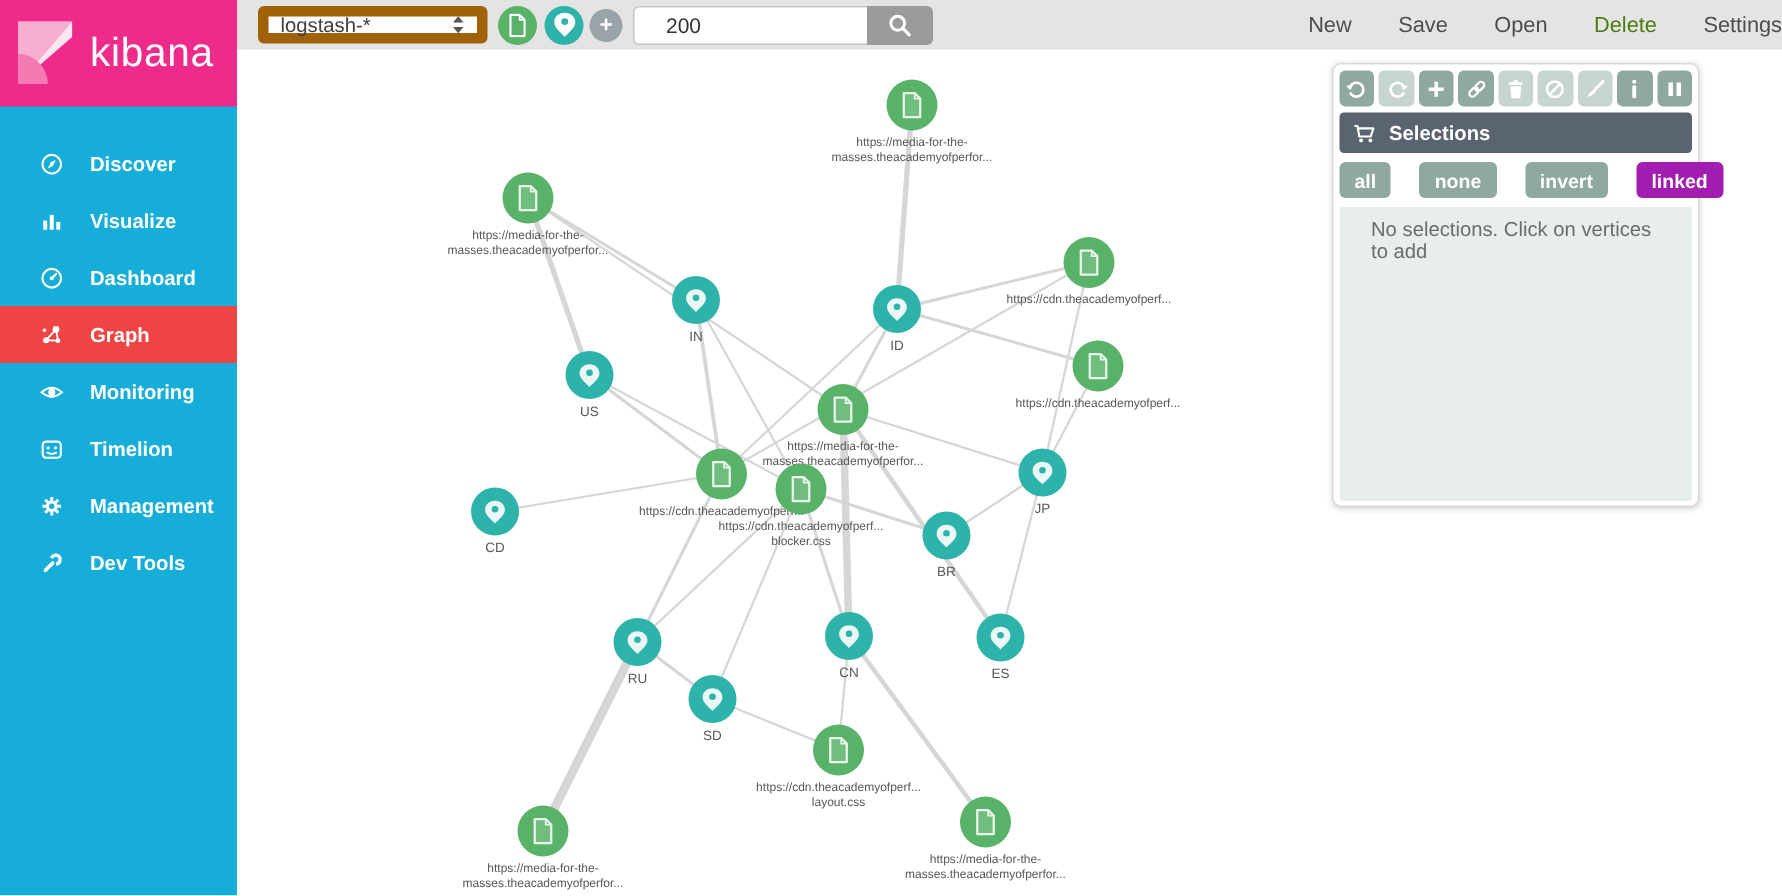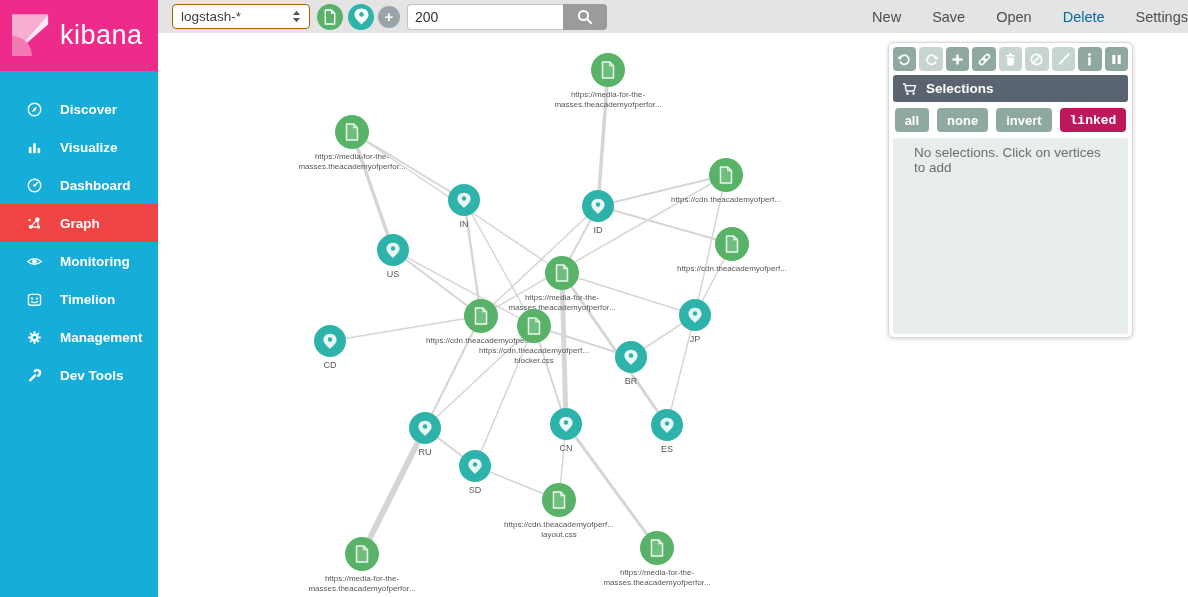--- a/index.html
+++ b/index.html
@@ -16,56 +16,56 @@
   .logo-text { color:#fff; font-size:27px; font-weight:400; letter-spacing:0.5px; }
   .nav { padding-top:19px; }
   .nav-item { height:38px; display:flex; align-items:center; padding-left:26px; gap:17px; color:#ffffff; cursor:pointer; }
   .nav-item.active { background:#ef4444; }
   .nav-item .nicon { width:17px; height:17px; display:flex; align-items:center; justify-content:center; }
   .nav-item .nlabel { font-size:13.5px; font-weight:600; }
 
   
   .topbar { position:absolute; left:158px; top:0; width:1030px; height:33px; background:#e4e4e4;
             display:flex; align-items:center; z-index:20; }
-  .index-select { margin-left:14px; width:138px; height:25px; background:#fff; border:1px solid #a16207;
+  .index-select { margin-left:14px; width:153px; height:25px; background:#fff; border:7px solid #a16207;
                   border-radius:4px; display:flex; align-items:center; justify-content:space-between;
                   padding:0 8px; font-size:13.5px; color:#3f3f3f; cursor:pointer; }
   .cbtn { border-radius:50%; display:flex; align-items:center; justify-content:center; cursor:pointer; flex:0 0 auto; }
   .cbtn-doc { width:26px; height:26px; background:#58b368; margin-left:7px; }
   .cbtn-pin { width:26px; height:26px; background:#2eb3ab; margin-left:5px; }
   .cbtn-add { width:22px; height:22px; background:#9aa3a8; margin-left:4px; color:#fff; font-size:15px; font-weight:bold; }
   .query-input { margin-left:7px; width:156px; height:26px; border:1px solid #c3c3c3; border-right:none;
-                 border-radius:4px 0 0 4px; padding:0 7px; font-size:14px; color:#333; outline:none;
+                 border-radius:4px 0 0 4px; padding:0 21px; font-size:14px; color:#333; outline:none;
                  font-family:"Liberation Sans", sans-serif; }
   .search-btn { width:44px; height:26px; background:#9b9b9b; border:none; border-radius:0 4px 4px 0;
                 display:flex; align-items:center; justify-content:center; cursor:pointer; }
   .top-menu { margin-left:auto; display:flex; gap:31px; }
   .menu-item { font-size:14.5px; color:#4d4d4d; cursor:pointer; }
-  .menu-item.disabled { color:#0369a1; cursor:default; }
+  .menu-item.disabled { color:#4d7c0f; cursor:default; }
 
   
   .canvas { position:absolute; left:158px; top:33px; width:884px; height:564px; background:#fff; z-index:5;margin-top:14px; }
   .canvas svg { display:block; }
   .nodelabel { fill:#575757; font-family:"Liberation Sans", sans-serif; }
 
   
   .panel { position:absolute; left:888px; top:42px; width:245px; height:296px; background:#fff;
            border:1px solid #d9d9d9; border-radius:6px; box-shadow:0 1px 4px rgba(0,0,0,0.18);
            padding:4px; z-index:40; }
   .ptoolbar { display:flex; gap:3px; }
   .tbtn { width:24px; height:24px; border-radius:4px; border:none; background:#8fa8a1; color:#fff;
           display:flex; align-items:center; justify-content:center; cursor:pointer; padding:0;
           font-family:"DejaVu Sans", sans-serif; font-size:14px; }
   .tbtn.disabled { background:#c7d5d1; cursor:default; }
   .sel-header { margin-top:4px; background:#596470; color:#fff; height:27px; border-radius:3px;
                 display:flex; align-items:center; gap:8px; padding:0 9px; font-size:13.5px; font-weight:bold; }
-  .sel-actions { margin-top:6px; display:flex; gap:8px;justify-content:center; }
+  .sel-actions { margin-top:6px; display:flex; gap:19px; }
   .sbtn { height:24px; padding:0 10px; border:none; border-radius:4px; background:#8fa8a1; color:#fff;
           font-size:13px; font-weight:bold; cursor:pointer; font-family:"Liberation Sans", sans-serif; }
-  .sbtn.disabled { background:#be185d; cursor:default;font-family:Liberation Mono, monospace; }
+  .sbtn.disabled { background:#a21caf; cursor:default; }
   .sel-body { margin-top:6px; background:#e8edee; height:196px; border-radius:2px;
               padding:7px 21px; font-size:13.5px; color:#6d6d6d; }
 </style>
 </head>
 <body>
 
 <div class="sidebar">
   <div class="logo">
     <svg class="logo-mark" viewBox="0 0 40 46">
       <polygon points="0,0 38,0 0,44" fill="#f8aecf"></polygon>

